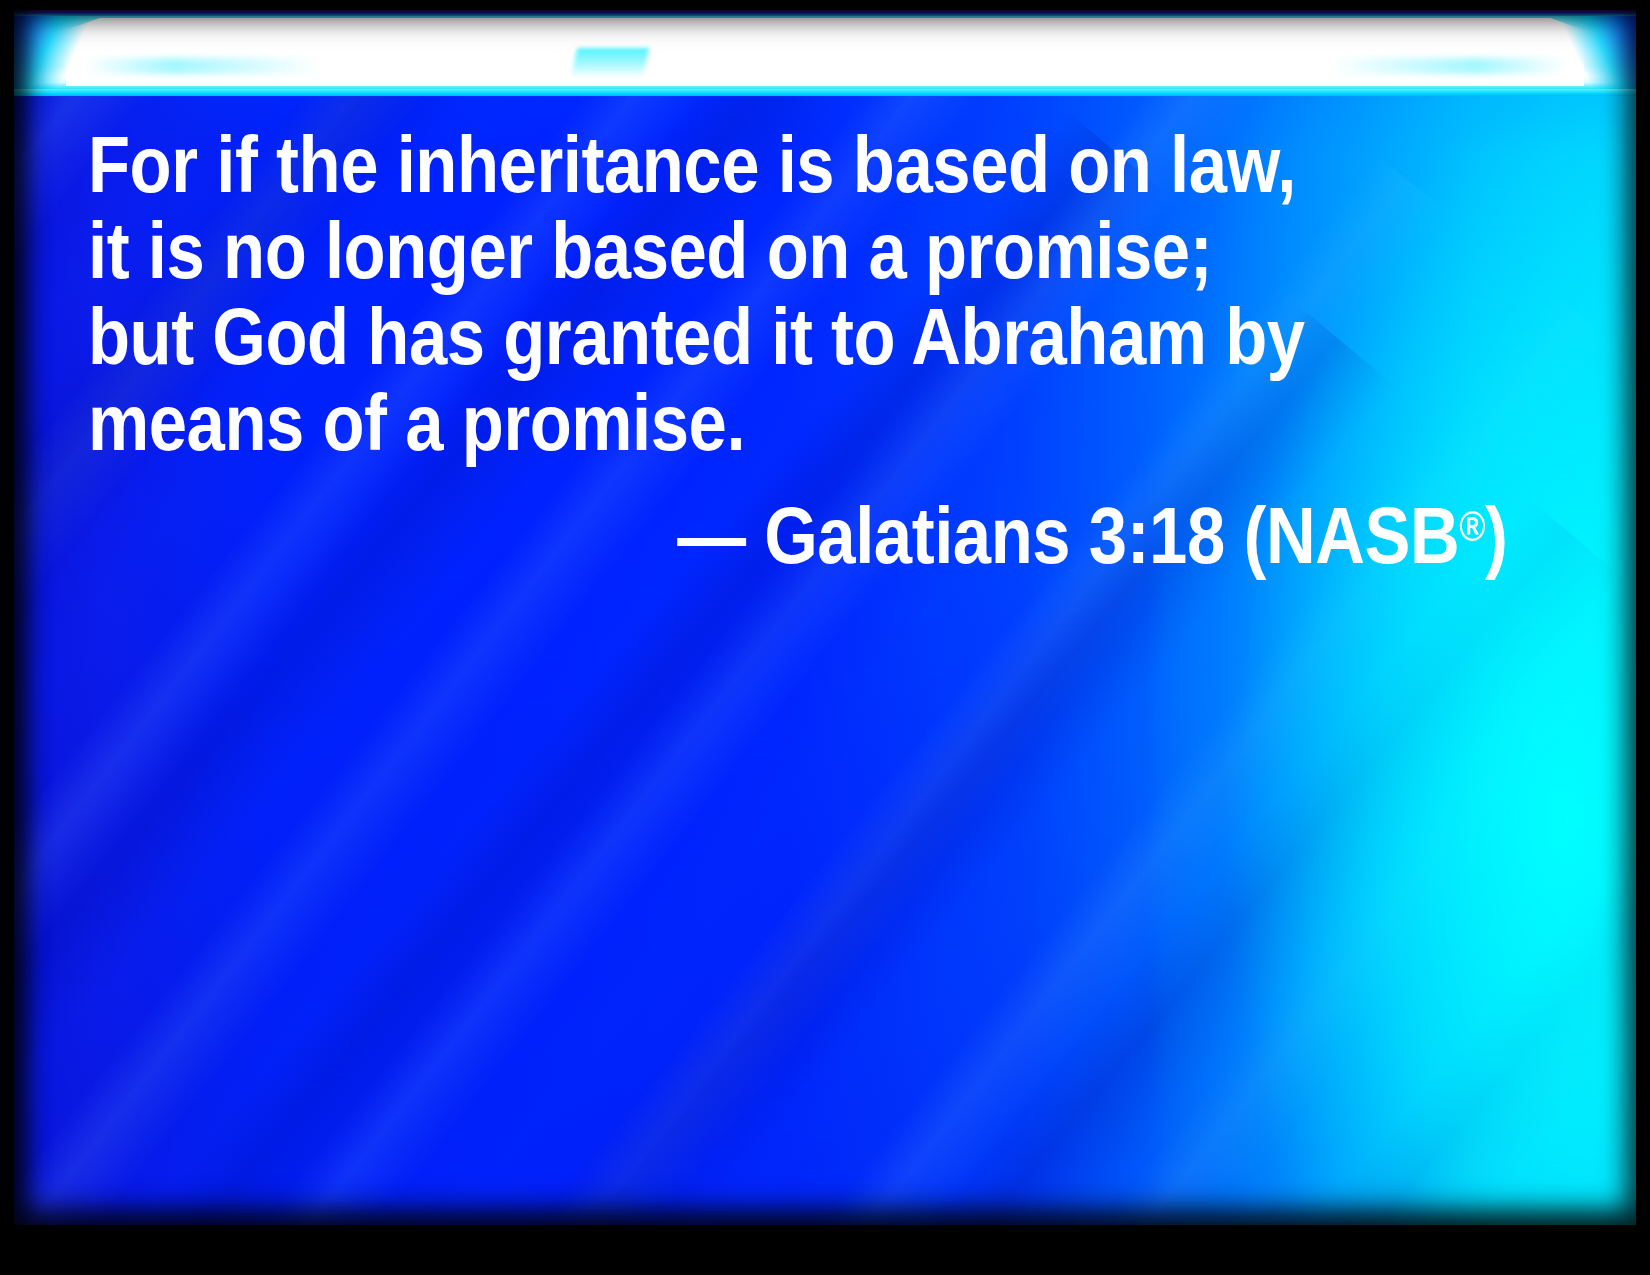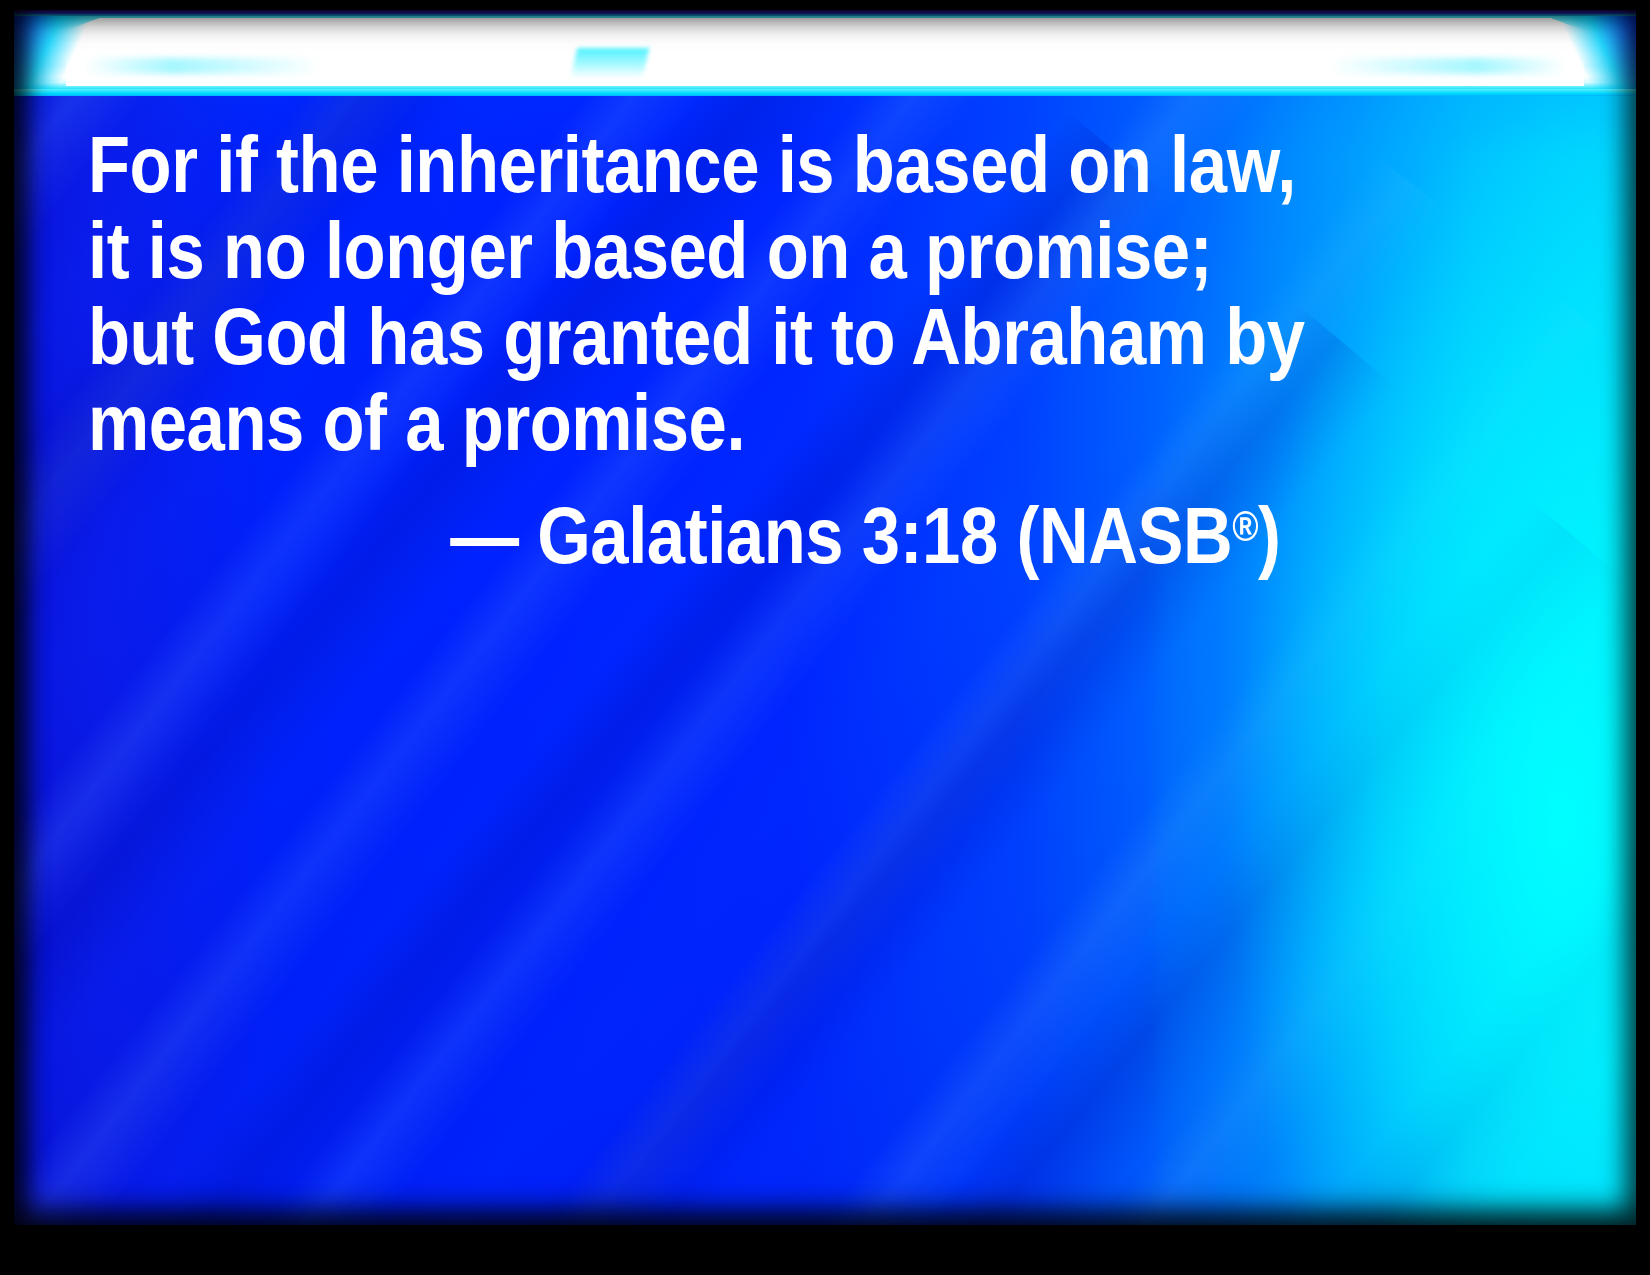--- a/index.html
+++ b/index.html
@@ -244,21 +244,21 @@
     white-space: pre-wrap;
   }
   #attribution {
     margin: 18px 0 0 0;
     color: #ffffff;
     font-family: "Liberation Sans Narrow", "Liberation Sans", "DejaVu Sans Condensed", "DejaVu Sans", sans-serif;
     font-weight: 700;
     font-size: 80px;
     line-height: 86px;
     letter-spacing: -0.5px;
-    text-align: center;
+    text-align: right;
     white-space: nowrap;
   }
   #attribution .attr-inner {
     display: inline-block;
     transform: scaleX(0.86);
     transform-origin: right top;
   }
   .reg-mark {
     font-size: 0.52em;
     vertical-align: 0.52em;

